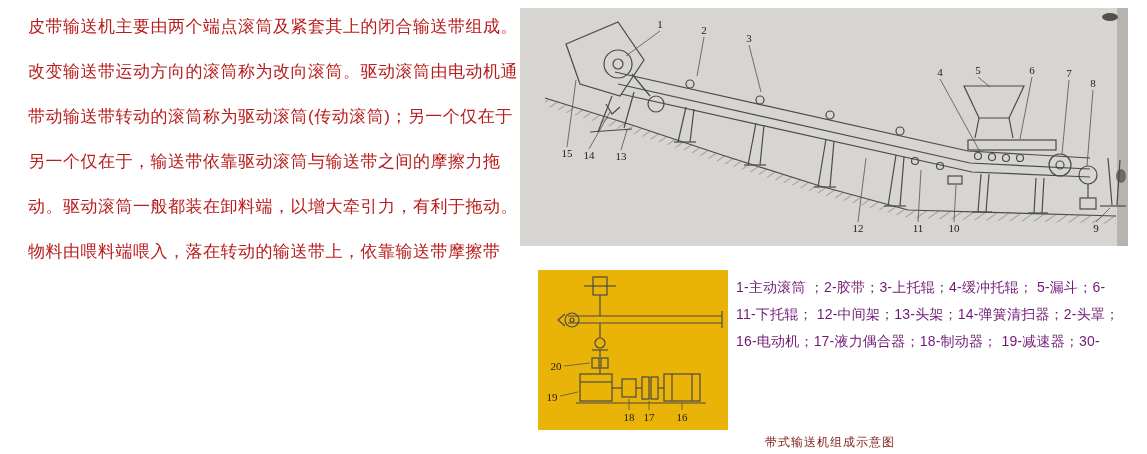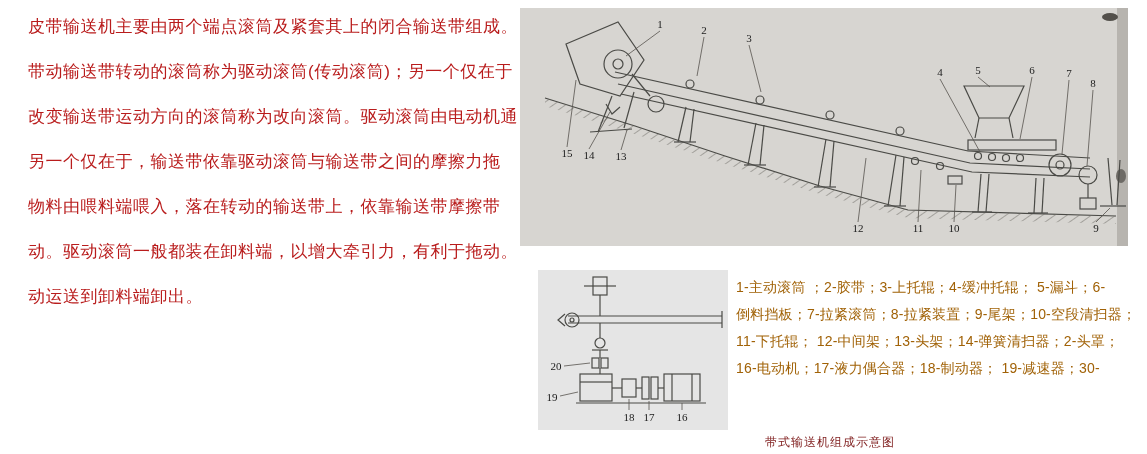--- a/index.html
+++ b/index.html
@@ -19,49 +19,48 @@
   .figure-area { position:absolute; left:520px; top:8px; width:620px; }
   .main-figure {
     width:608px; height:238px;
     background:#d7d5d1;
     position:relative;
   }
   .bottom-row { display:flex; margin-top:24px; align-items:flex-start; }
   .detail-figure {
     width:190px; height:160px;
     margin-left:18px;
-    background:#e5e5e5;
+    background:#eab308;
   }
   .legend { margin-left:8px; width:404px; padding-top:4px; }
   .legend-line {
-    font-size:14px; line-height:27px; color:#a16207;
+    font-size:14px; line-height:27px; color:#701a75;
     white-space:nowrap; letter-spacing:0.2px;
   }
   .caption {
     margin-left:245px; margin-top:4px;
     font-size:12px; color:#7f1d1d; letter-spacing:1px;
   }
   svg text {
     font-family:"Liberation Serif","DejaVu Serif",serif;
     font-size:11px; fill:#1c1c1c; text-anchor:middle;
   }
   .ln { stroke:#4a4a46; stroke-width:1.2; fill:none; }
   .ld { stroke:#57534e; stroke-width:0.8; fill:none; }
 </style>
 </head>
 <body>
 
 <div class="desc">
   <div class="desc-line">皮带输送机主要由两个端点滚筒及紧套其上的闭合输送带组成。</div>
+  <div class="desc-line">改变输送带运动方向的滚筒称为改向滚筒。驱动滚筒由电动机通</div>
   <div class="desc-line">带动输送带转动的滚筒称为驱动滚筒(传动滚筒)；另一个仅在于</div>
-  <div class="desc-line">改变输送带运动方向的滚筒称为改向滚筒。驱动滚筒由电动机通</div>
   <div class="desc-line">另一个仅在于，输送带依靠驱动滚筒与输送带之间的摩擦力拖</div>
+  <div class="desc-line">动。驱动滚筒一般都装在卸料端，以增大牵引力，有利于拖动。</div>
   <div class="desc-line">物料由喂料端喂入，落在转动的输送带上，依靠输送带摩擦带</div>
-  <div class="desc-line">动。驱动滚筒一般都装在卸料端，以增大牵引力，有利于拖动。</div>
-  <div class="desc-line">动运送到卸料端卸出。</div>
 </div>
 
 <div class="figure-area">
 
   <div class="main-figure">
     <svg viewBox="0 0 608 238" width="608" height="238" xmlns="http://www.w3.org/2000/svg">
       <defs>
         <pattern id="hatch" width="7" height="7" patternUnits="userSpaceOnUse" patternTransform="rotate(55)">
           <line x1="0" y1="0" x2="0" y2="7" stroke="#6e6b66" stroke-width="1"></line>
         </pattern>
@@ -255,20 +254,19 @@
         <text x="18" y="100">20</text>
         <text x="14" y="131">19</text>
         <text x="91" y="151">18</text>
         <text x="111" y="151">17</text>
         <text x="144" y="151">16</text>
       </svg>
     </div>
 
     <div class="legend">
       <div class="legend-line">1-主动滚筒 ；2-胶带；3-上托辊；4-缓冲托辊； 5-漏斗；6-</div>
-      <div class="legend-line">倒料挡板；7-拉紧滚筒；8-拉紧装置；9-尾架；10-空段清扫器；</div>
       <div class="legend-line">11-下托辊； 12-中间架；13-头架；14-弹簧清扫器；2-头罩；</div>
       <div class="legend-line">16-电动机；17-液力偶合器；18-制动器； 19-减速器；30-</div>
     </div>
   </div>
 
   <div class="caption">带式输送机组成示意图</div>
 </div>
 
 </body></html>

